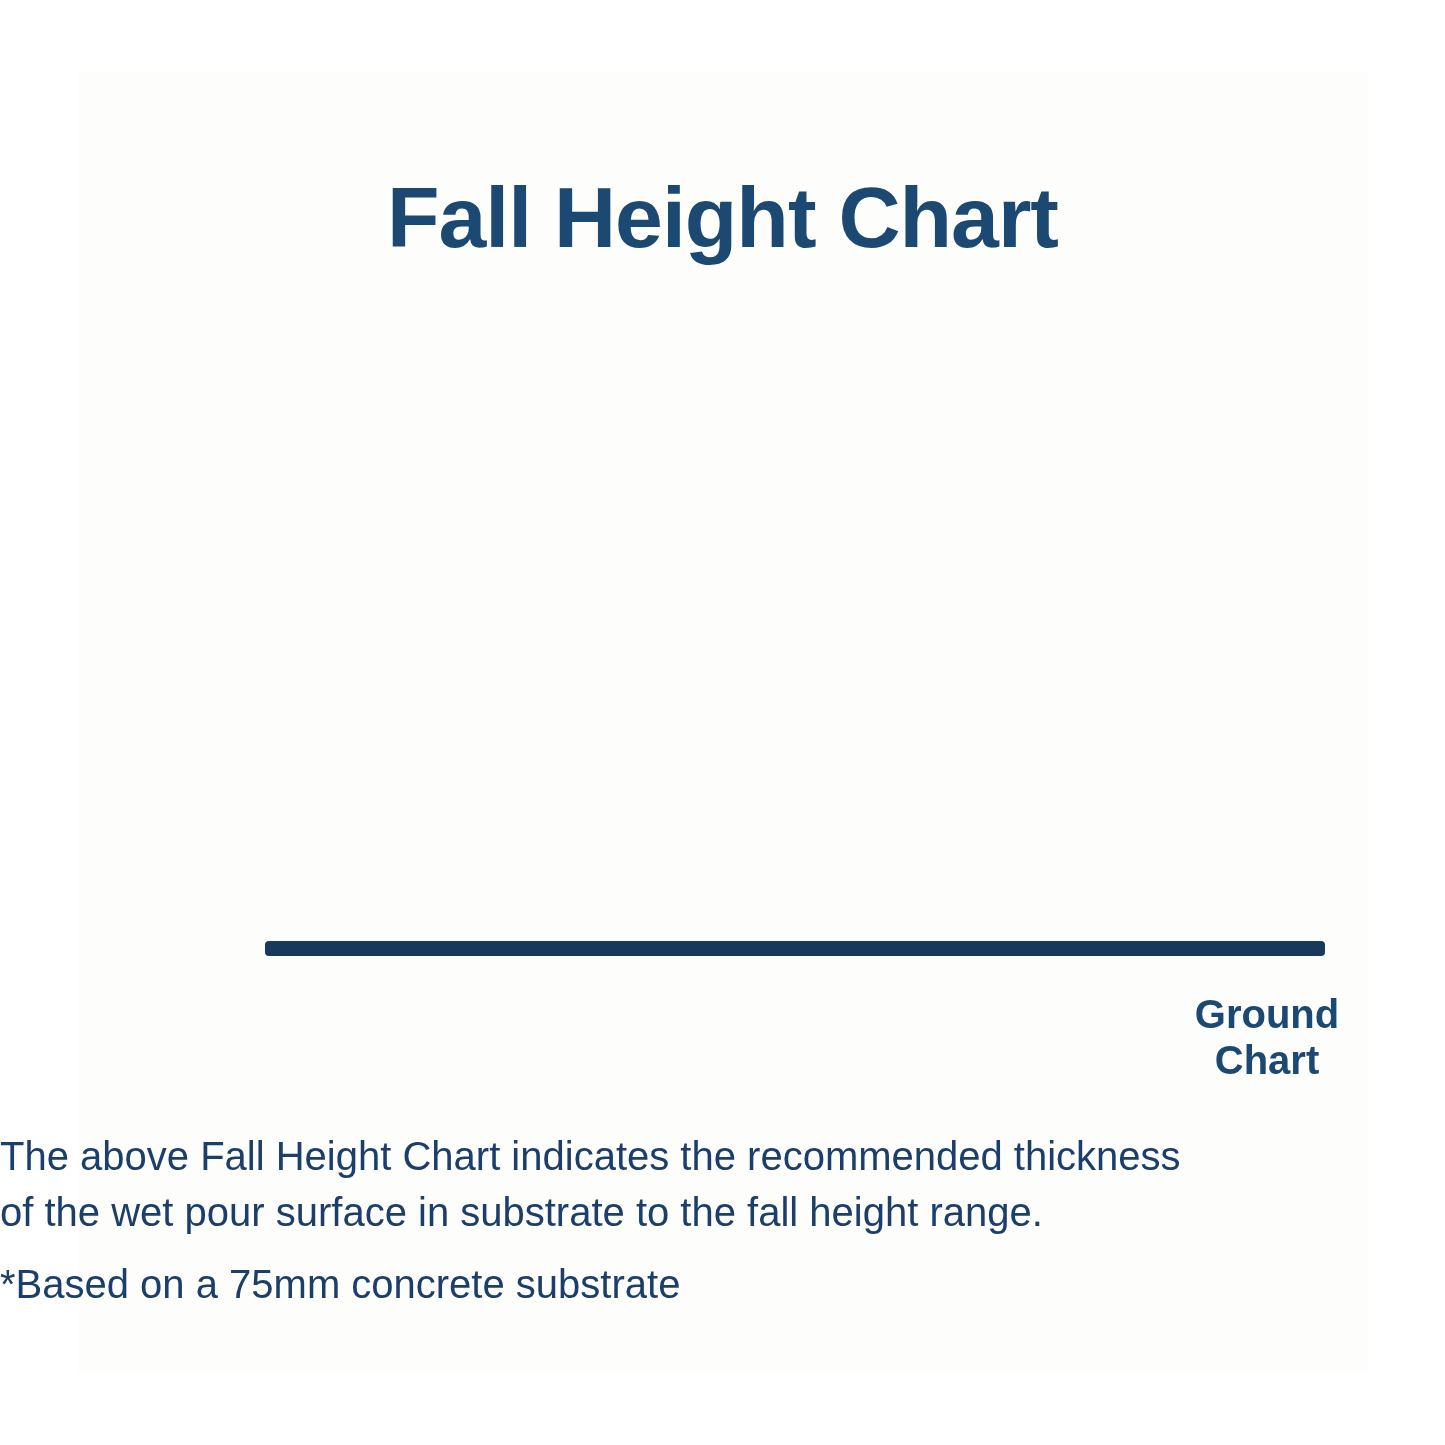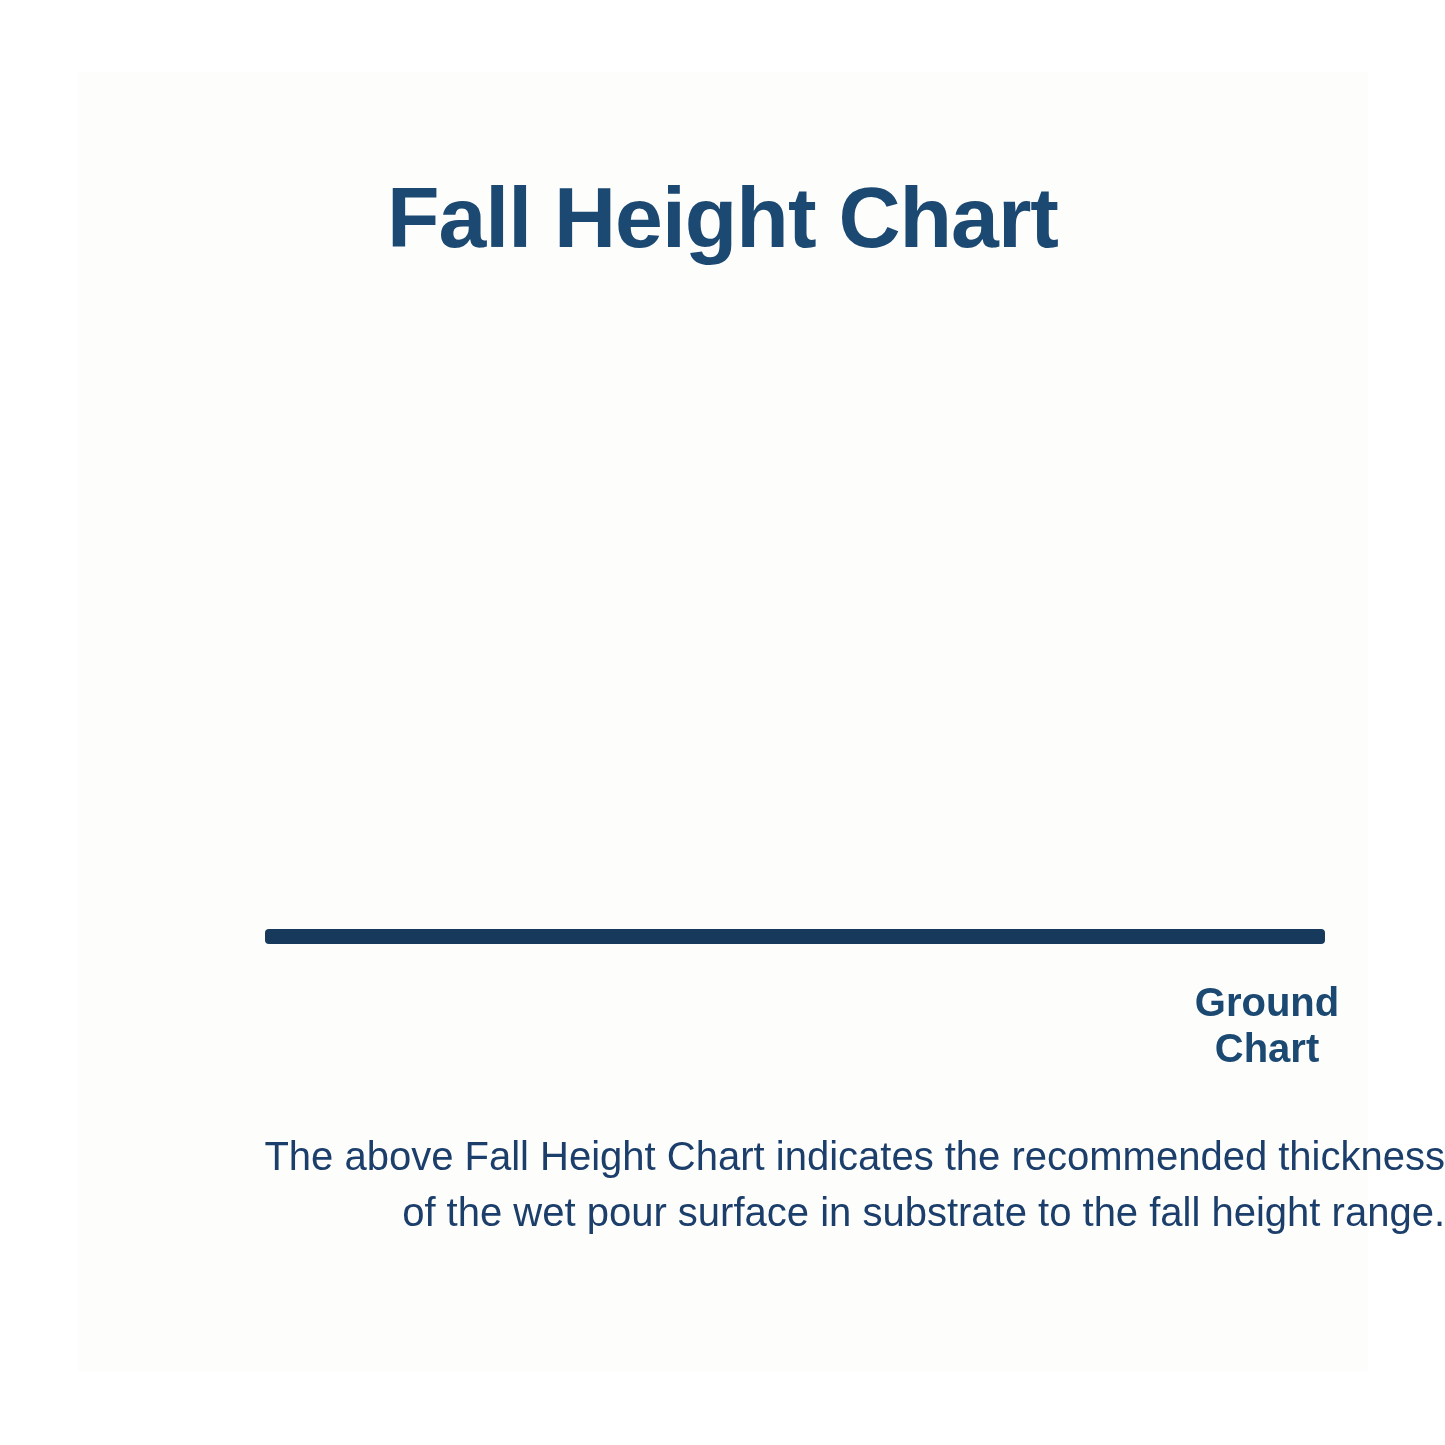--- a/index.html
+++ b/index.html
@@ -39,21 +39,21 @@
     font-weight: bold;
     color: #1b4971;
     letter-spacing: -1px;
     white-space: nowrap;
   }
 
   
   #plot {
     position: absolute;
     left: 0;
-    top: 4px;
+    top: 16px;
     width: 1445px;
     height: 1097px;
   }
 
   .bar-group {
     position: absolute;
     bottom: 0;
   }
 
   #ground-line {
@@ -78,21 +78,21 @@
     line-height: 46px;
   }
   #ground-label span { display: block; }
 
   
   #footer {
     position: absolute;
     left: 0;
     top: 1128px;
     width: 1445px;
-    text-align: right;
+    text-align: left;
     color: #1b3e6b;
     font-size: 40px;
     line-height: 56px;
   }
   #footer .line { display: block; }
   #footer .note { display: block; margin-top: 16px; }
 </style>
 </head>
 <body>
 
@@ -149,15 +149,16 @@
     <div id="ground-label">
       <span>Ground</span>
       <span>Chart</span>
     </div>
 
   </div>
 
   <div id="footer">
     <span class="line">The above Fall Height Chart indicates the recommended thickness</span>
     <span class="line">of the wet pour surface in substrate to the fall height range.</span>
+    <span class="note">*Based on a 75mm concrete substrate</span>
   </div>
 
 </div>
 
 </body></html>

